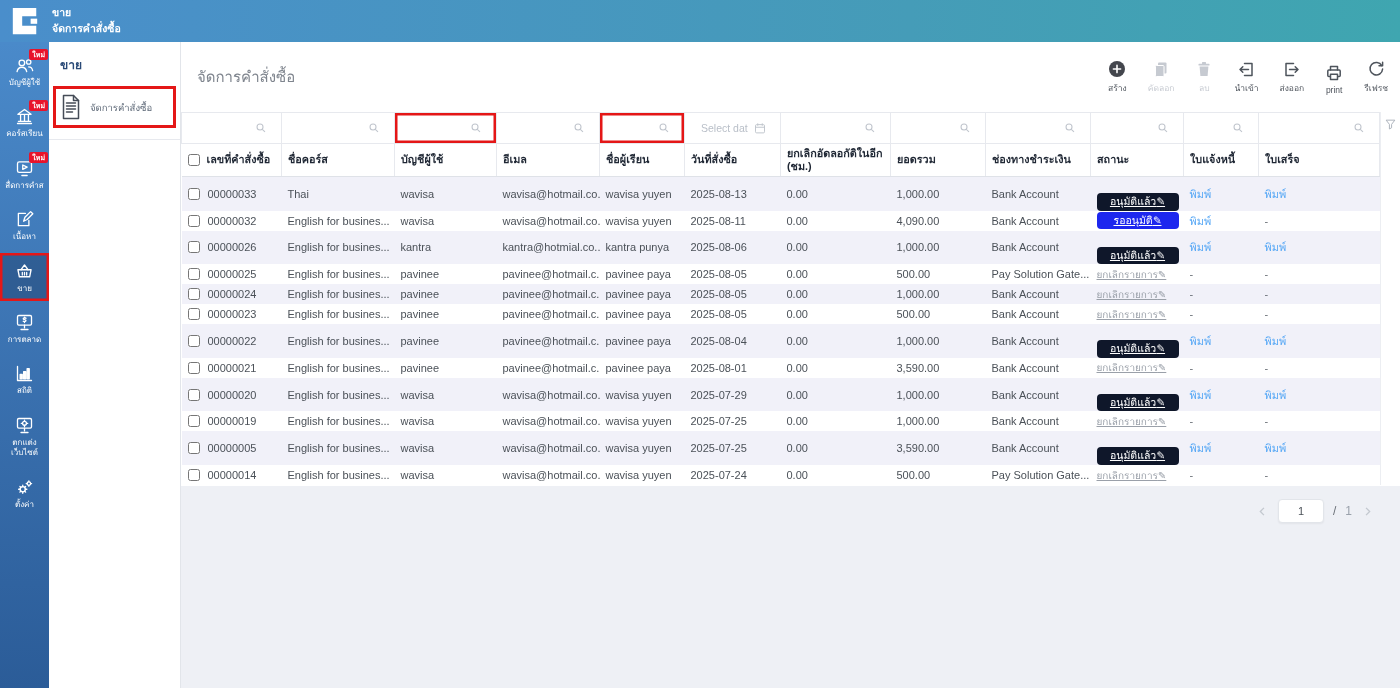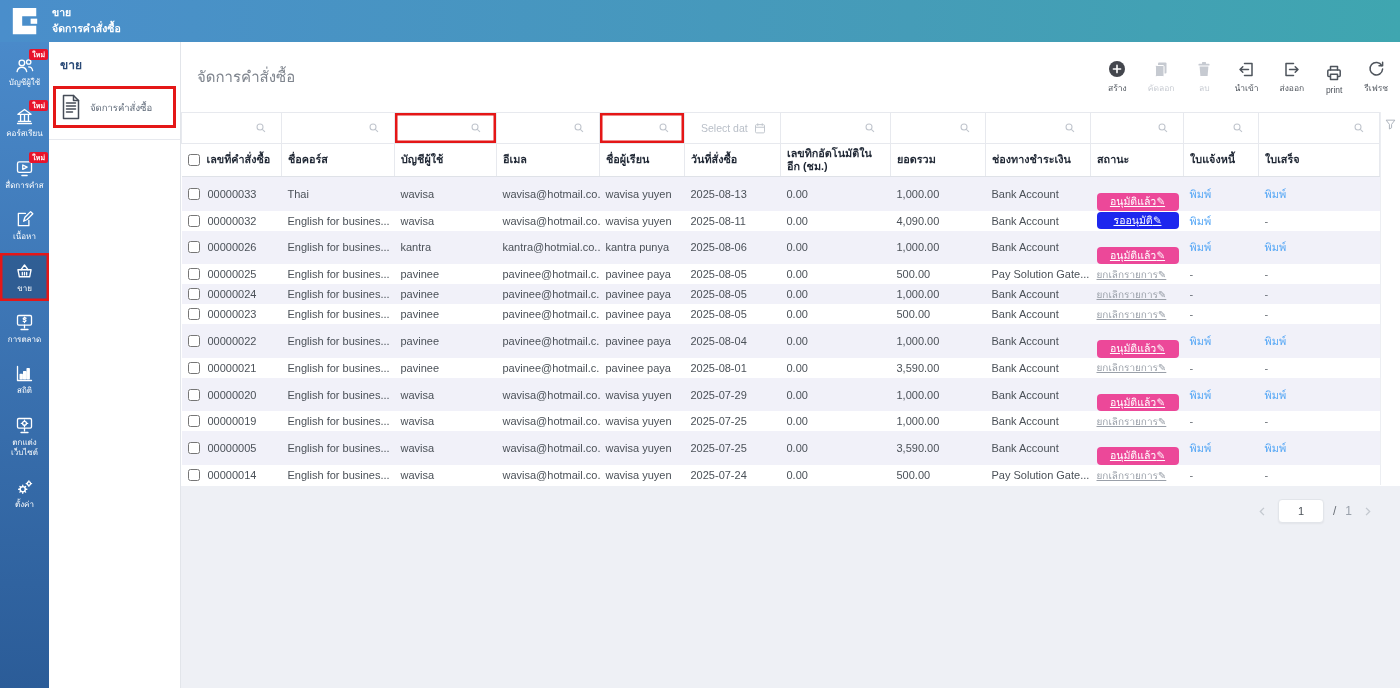--- a/index.html
+++ b/index.html
@@ -73,21 +73,21 @@
   .header-row th{background:#fff;border-right:1px solid #e7e9ee;border-bottom:1px solid #dfe2e8;
     text-align:left;font-size:10.8px;color:#1f2734;padding:3px 6px;font-weight:bold;
     line-height:1.2;height:28px;vertical-align:middle;}
   .th-flex{display:flex;align-items:center;gap:7px;}
   tbody td{padding:0 6px;height:20px;color:#4b5158;white-space:nowrap;overflow:hidden;}
   tbody tr.alt{background:#f1f1f9;}
   .cellflex{display:flex;align-items:center;gap:8px;}
   input[type=checkbox]{width:12px;height:12px;margin:0;flex:none;}
   .badge{display:inline-block;min-width:82px;text-align:center;color:#fff;font-size:10.5px;
     padding:2px 6px;border-radius:4px;text-decoration:underline;cursor:pointer;line-height:1.3;}
-  .badge.approved{background:#ec4899;margin-top:16px;}
+  .badge.approved{background:#0f172a;margin-top:16px;}
   .badge.pending{background:#1d27ee;}
   .cancel-link{color:#9aa0a9;text-decoration:underline;font-size:10px;cursor:pointer;}
   .print-link{color:#58a8f5;cursor:pointer;}
   .dash{color:#6b7077;}
   .gutter{width:20px;background:#fff;display:flex;justify-content:center;
     align-items:flex-start;padding-top:6px;border-left:1px solid #eceef2;}
   .gutter svg{width:13px;height:13px;color:#a9afb9;cursor:pointer;}
 
   .pagination{display:flex;align-items:center;justify-content:flex-end;gap:9px;
     padding:13px 26px 0 0;color:#9aa1ab;font-size:12px;}
@@ -407,21 +407,21 @@
                 <div class="th-flex">
                   <input type="checkbox" style="">
                   <span>เลขที่คำสั่งซื้อ</span>
                 </div>
               </th>
               <th><span>ชื่อคอร์ส</span></th>
               <th><span>บัญชีผู้ใช้</span></th>
               <th><span>อีเมล</span></th>
               <th><span>ชื่อผู้เรียน</span></th>
               <th><span>วันที่สั่งซื้อ</span></th>
-              <th><span>เลขทิกอัตโนมัติในอีก (ชม.)</span></th>
+              <th><span>ยกเลิกอัดลอกัติในอีก (ชม.)</span></th>
               <th><span>ยอดรวม</span></th>
               <th><span>ช่องทางชำระเงิน</span></th>
               <th><span>สถานะ</span></th>
               <th><span>ใบแจ้งหนี้</span></th>
               <th><span>ใบเสร็จ</span></th>
             </tr>
         </thead>
         <tbody id="table-body">
             <tr class="alt">
               <td>

